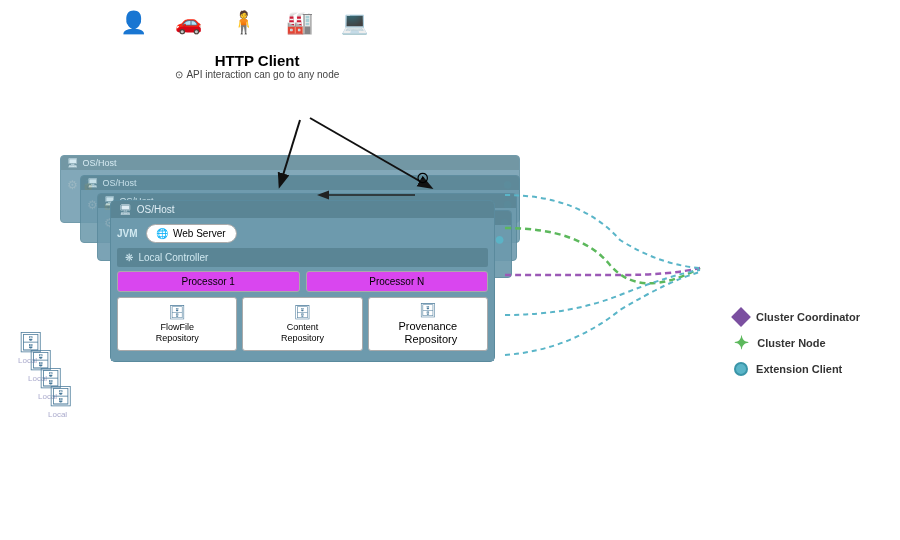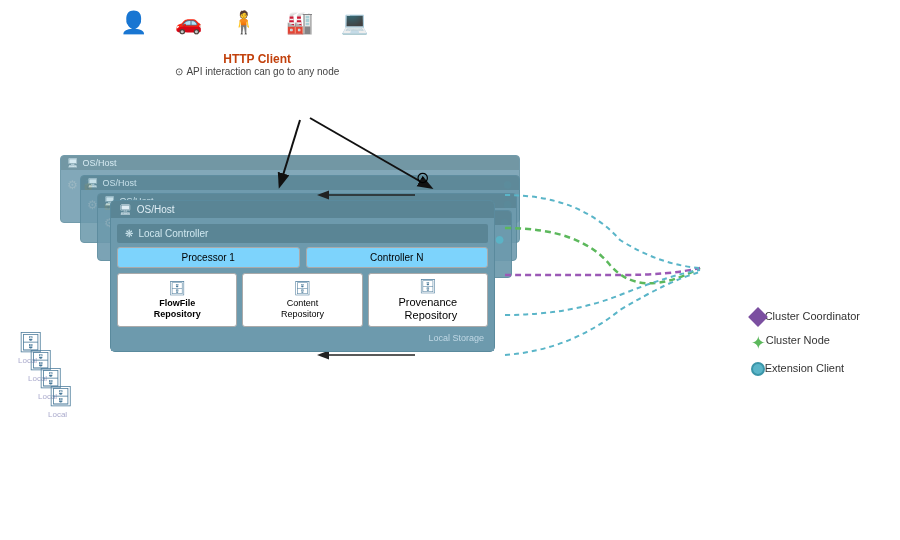--- a/index.html
+++ b/index.html
@@ -39,23 +39,23 @@
 
     
     .http-client-label {
       position: absolute;
       top: 52px;
       left: 175px;
       text-align: center;
     }
 
     .http-client-title {
-      font-size: 12px;
+      font-size: 15px;
       font-weight: bold;
-      color: #c2410c;
+      color: #000000;
     }
 
     .http-client-sub {
       font-size: 10px;
       color: #444;
       display: flex;
       align-items: center;
       gap: 3px;
     }
 
@@ -123,21 +123,21 @@
       border-radius: 2px;
     }
 
     .processor-row {
       display: flex;
       gap: 6px;
       margin-bottom: 5px;
     }
 
     .processor-box {
-      background: #7dd3fc;
+      background: #d946ef;
       border: 1px solid #aaa;
       border-radius: 3px;
       padding: 4px 12px;
       font-size: 10px;
       flex: 1;
       text-align: center;
     }
 
     .repo-row {
       display: flex;
@@ -174,22 +174,24 @@
 
     
     .legend {
       position: absolute;
       top: 310px;
       right: 40px;
     }
 
     .legend-item {
       display: flex;
-      gap: 0;
+      align-items: center;
+      gap: 8px;
       margin-bottom: 10px;
+      font-weight: bold;
     }
 
     .legend-text {
       font-size: 11px;
       color: #333;
     }
 
     
     .zookeeper-bubble {
       position: absolute;
@@ -397,51 +399,57 @@
     <div style="font-size:8px; color:#aac; margin-top:2px;">Local</div>
   </div>
 
   <div class="node-front">
     <div class="node-header">
       <span>🖥</span>
       <span>OS/Host</span>
     </div>
     <div class="node-body">
 
+      <div class="jvm-row">
+        <span class="jvm-label">JVM</span>
+        <div class="web-server-btn">
+          <span>🌐</span>
+          <span>Web Server</span>
+        </div>
+      </div>
 
       <div class="flow-controller-row">
         <span>❋</span>
         <span>Local Controller</span>
       </div>
 
       <div class="processor-row">
         <div class="processor-box">
           <span>Processor 1</span>
         </div>
         <div class="processor-box">
-          <span>Controller N</span>
+          <span>Processor N</span>
         </div>
       </div>
 
       <div class="repo-row">
         <div class="repo-box">
           <span class="repo-icon">🗄</span>
-          <span style="font-size:9px; text-align:center; line-height:1.2;font-weight:bold;">FlowFile<br>Repository</span>
+          <span style="font-size:9px; text-align:center; line-height:1.2;">FlowFile<br>Repository</span>
         </div>
         <div class="repo-box">
           <span class="repo-icon">🗄</span>
           <span style="font-size:9px; text-align:center; line-height:1.2;">Content<br>Repository</span>
         </div>
         <div class="repo-box">
           <span class="repo-icon">🗄</span>
           <span style="font-size:11px; text-align:right; line-height:1.2;">Provenance<br>Repository</span>
         </div>
       </div>
 
-      <div class="local-storage-label">Local Storage</div>
     </div>
   </div>
 
 
   <div class="legend">
     <div class="legend-item">
       <div class="diamond-shape"></div>
       <span class="legend-text">Cluster Coordinator</span>
     </div>
     <div class="legend-item">

